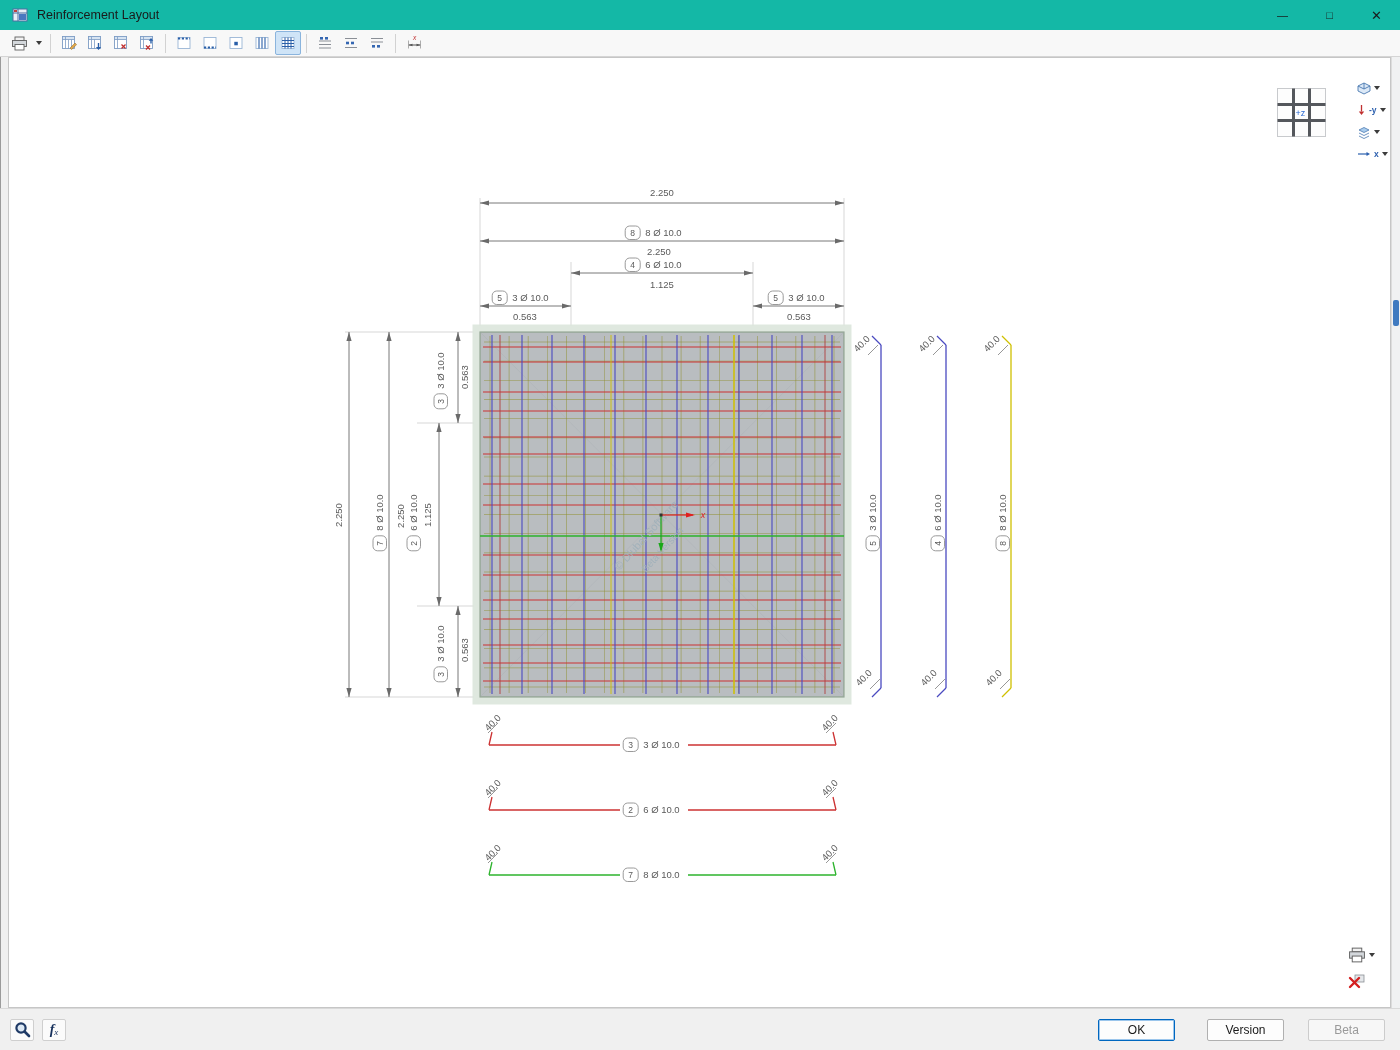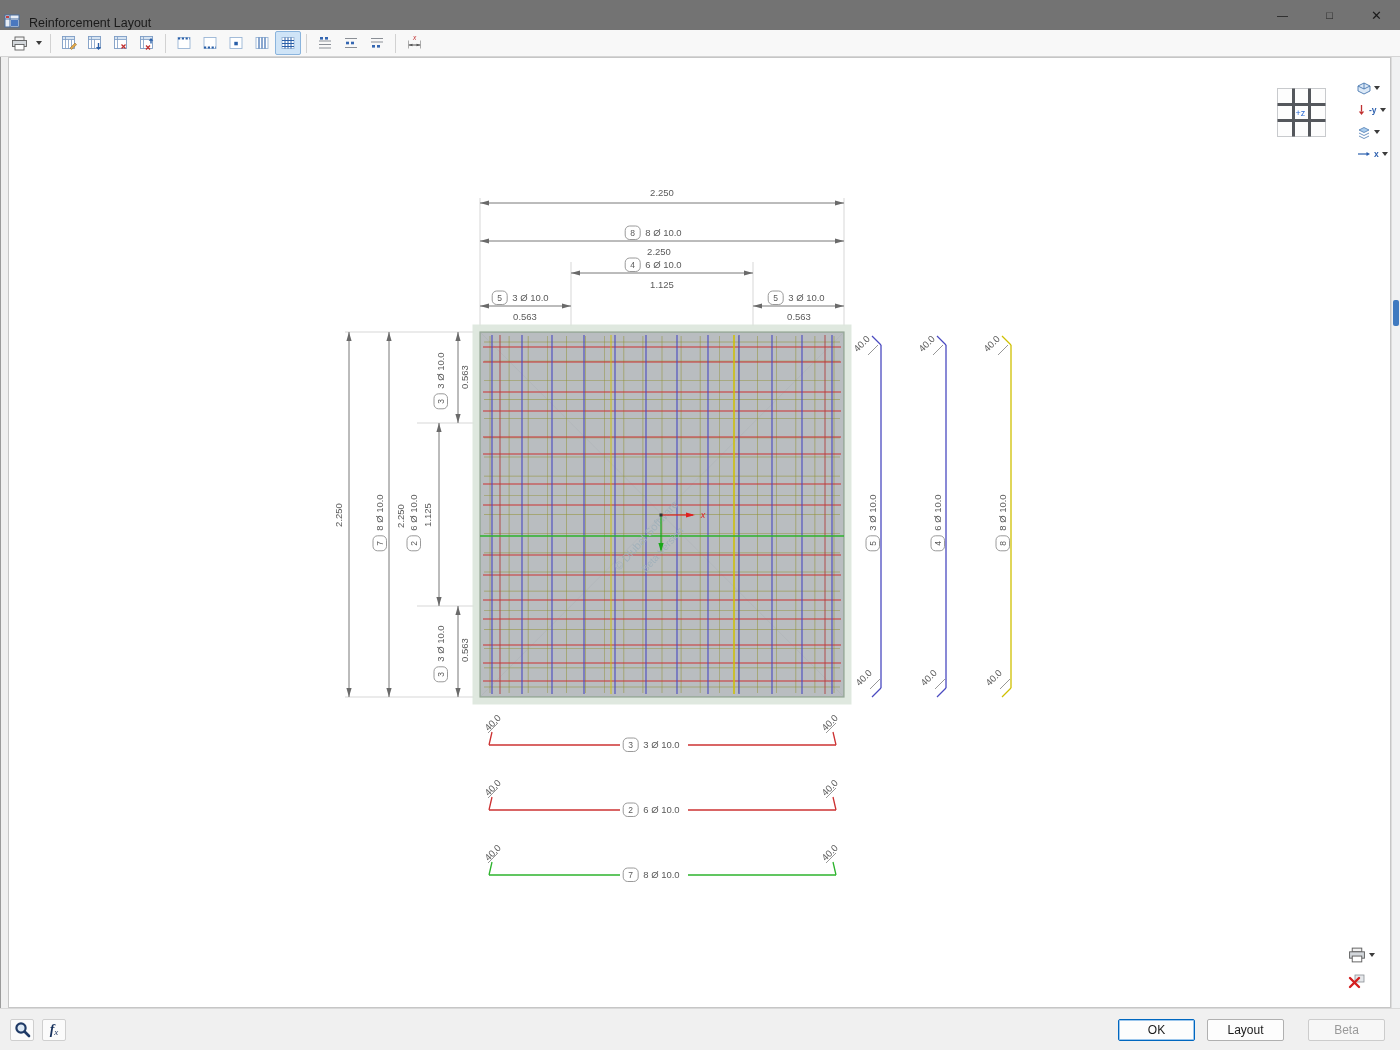--- a/index.html
+++ b/index.html
@@ -1,19 +1,19 @@
 <!DOCTYPE html>
 <html><head>
 <meta charset="utf-8">
 <style>
 *{box-sizing:border-box;margin:0;padding:0}
 html,body{width:1400px;height:1050px;overflow:hidden}
 body{position:relative;font-family:"Liberation Sans",sans-serif;background:#f0f0f0;box-shadow:inset 0 0 0 1px #9b9b9b}
 
-.titlebar{position:absolute;left:0;top:0;width:1400px;height:30px;background:#737373;display:flex;align-items:flex-end;padding-left:4px}
+.titlebar{position:absolute;left:0;top:0;width:1400px;height:30px;background:#14b8a6;display:flex;align-items:center;padding-left:12px}
 .app-icon{width:18px;height:18px;display:flex;align-items:center;margin-right:7px}
 .title{font-size:12.5px;color:#1a1a1a}
 .wc{margin-left:auto;display:flex;height:30px}
 .wcb{width:47px;height:30px;display:flex;align-items:center;justify-content:center;font-size:11px;color:#1a1a1a;background:transparent;border:none;cursor:default}
 .wcb.close{font-size:13px}
 
 .toolbar{position:absolute;left:0;top:30px;width:1400px;height:27px;background:#f8f8f8;border-bottom:1px solid #d5d5d5;display:flex;align-items:center;padding-left:6px}
 .tbb{width:26px;height:24px;display:flex;align-items:center;justify-content:center;background:transparent;border:1px solid transparent;border-radius:2px}
 .tbb.narrow{width:13px}
 .tbb.active{background:#cfe4f7;border:1px solid #8ab4dd}
@@ -31,21 +31,21 @@
 .cpb{display:flex;align-items:center;gap:3px;background:transparent;border:none;padding:1px}
 
 .rstrip{position:absolute;left:1391px;top:57px;width:9px;height:951px;background:#f0f1f2;border-left:1px solid #dcdcdc}
 .rtab{position:absolute;left:1392.5px;top:300px;width:6px;height:26px;background:#3f7ac0;border-radius:2px}
 
 .bottombar{position:absolute;left:0;top:1008px;width:1400px;height:42px;background:#f0f0f0;border-top:1px solid #d9d9d9;display:flex;align-items:center;padding:0 15px 0 10px}
 .fbtn{width:24px;height:22px;display:flex;align-items:center;justify-content:center;background:#fbfbfb;border:1px solid #cfcfcf;border-radius:2px;margin-right:8px}
 .fxf{font-family:"Liberation Serif",serif;font-style:italic;font-size:14px;color:#16305c;font-weight:bold}
 .fxx{font-family:"Liberation Serif",serif;font-style:italic;font-size:9px;color:#16305c;margin-top:5px}
 .btn{width:77px;height:22px;font-size:12px;color:#1a1a1a;background:#fdfdfd;border:1px solid #b0b0b0;border-radius:2px}
-.btn.ok{margin-left:auto;border:1px solid #0067c0;box-shadow:0 0 0 1px #9cc6ec inset;margin-right:12px}
+.btn.ok{margin-left:auto;border:1px solid #0067c0;box-shadow:0 0 0 1px #9cc6ec inset;margin-right:32px}
 .btn.cancel{margin-right:24px}
 .btn.disabled{color:#9a9a9a;border-color:#cccccc;background:#f7f7f7}
 </style>
 </head>
 <body>
 
 <div class="titlebar">
   <span class="app-icon">
     <svg width="16" height="16" viewBox="0 0 16 16">
       <rect x="1" y="2" width="14" height="12" fill="#e8eef6" stroke="#4a6fa0" stroke-width="1"></rect>
@@ -509,15 +509,15 @@
     <svg width="17" height="17" viewBox="0 0 17 17">
       <circle cx="7" cy="7" r="4.6" fill="#dce8f4" stroke="#1f3a66" stroke-width="2.2"></circle>
       <path d="M10.5 10.5L15 15" stroke="#1f3a66" stroke-width="2.6" stroke-linecap="round"></path>
     </svg>
   </button>
   <button class="fbtn">
     <span class="fxf">f</span>
       <span class="fxx">x</span>
   </button>
   <button class="btn ok">OK</button>
-  <button class="btn cancel">Layout</button>
+  <button class="btn cancel">Version</button>
   <button class="btn disabled">Beta</button>
 </div>
 
 </body></html>

